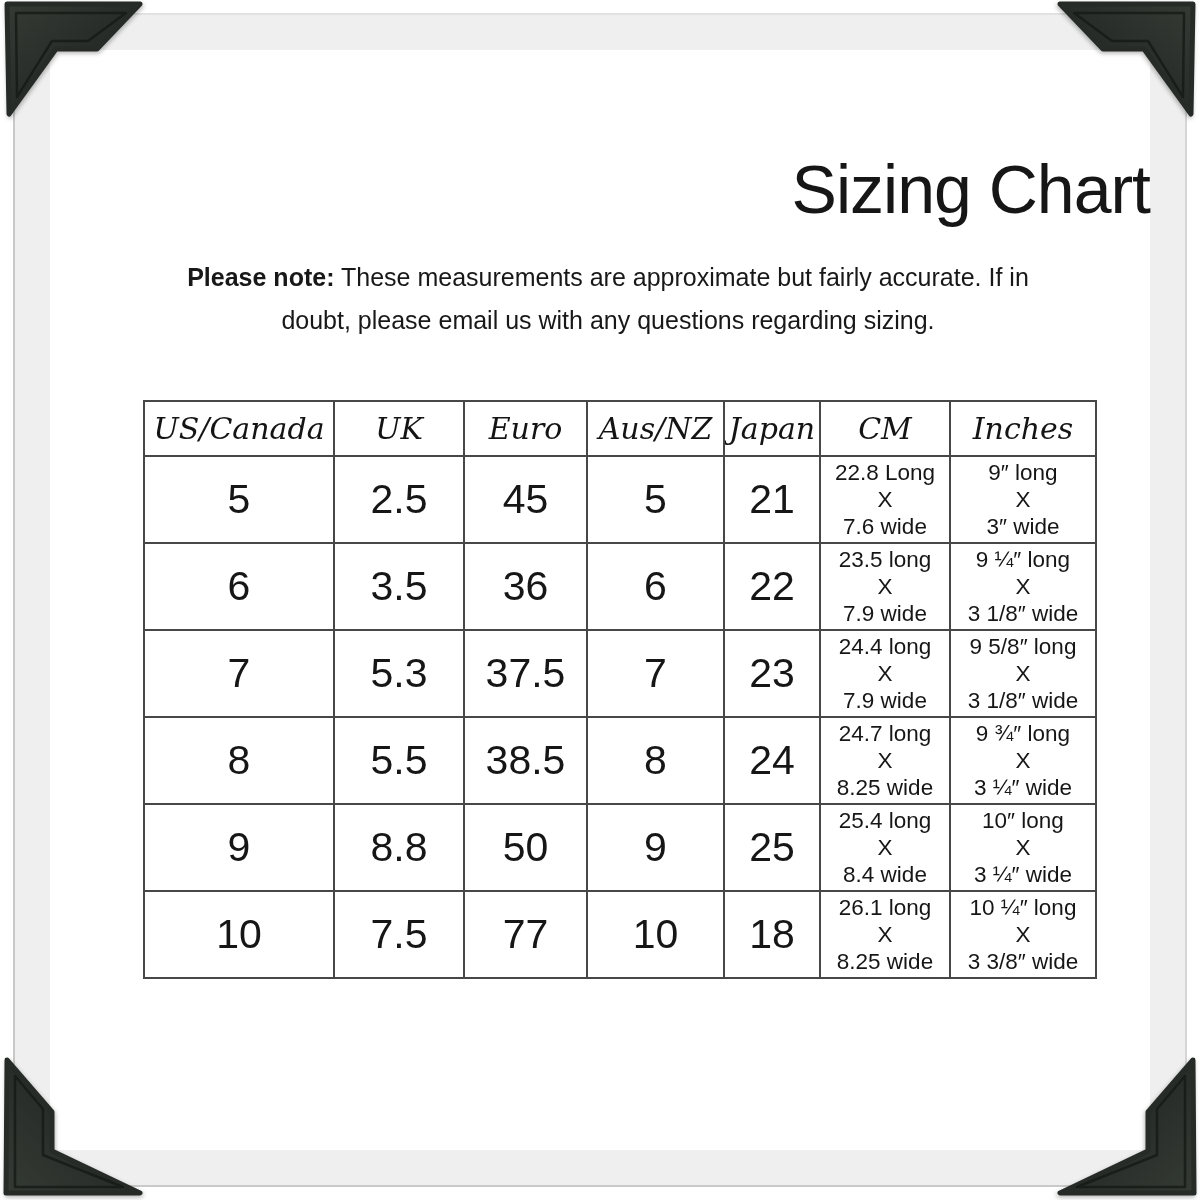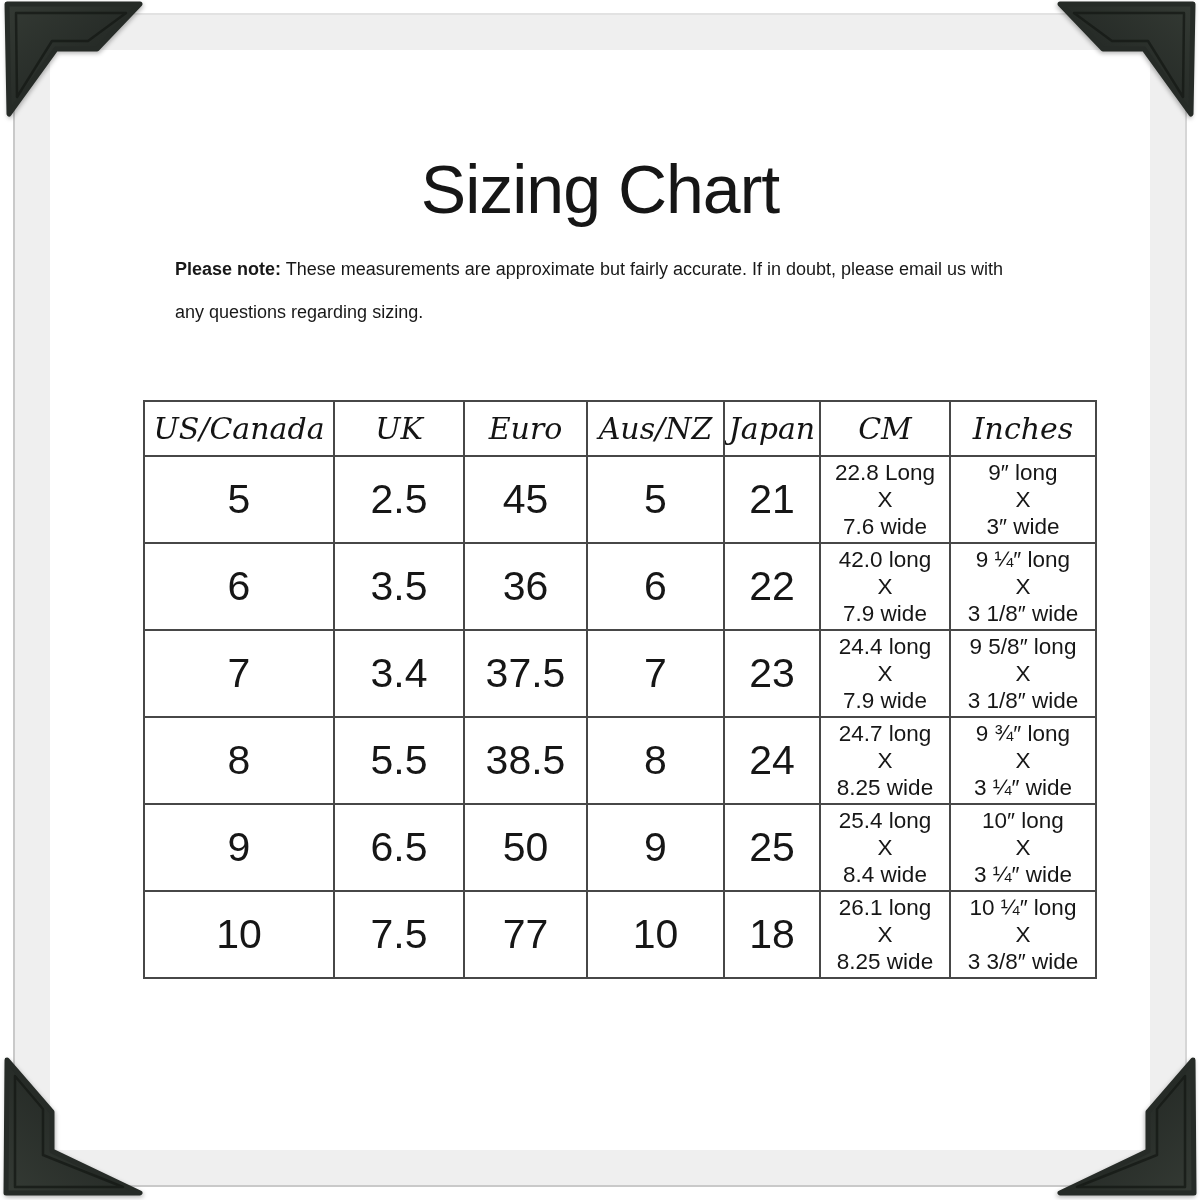--- a/index.html
+++ b/index.html
@@ -6,24 +6,24 @@
   .canvas{position:relative;width:1200px;height:1200px;background:#ffffff;overflow:hidden;
           font-family:"Liberation Sans", sans-serif;color:#1b1b1b;}
 
   
   .mat{position:absolute;left:13px;top:13px;right:13px;bottom:13px;
        background:#efefef;
        border:2px solid #c9c9c9;border-top-color:#e2e2e2;border-right-color:#d6d6d6;}
   .content{position:absolute;left:50px;top:50px;right:50px;bottom:50px;background:#ffffff;}
 
   
-  .title{position:absolute;top:100px;left:0;width:100%;margin:0;text-align:center;
+  .title{position:absolute;top:100px;left:0;width:100%;margin:0;text-align:right;
          font-size:68px;font-weight:400;letter-spacing:-1px;color:#161616;}
-  .note{position:absolute;top:198px;left:50%;transform:translateX(-50%);width:850px;margin:0;
-        font-size:18px;line-height:43px;color:#181818;}
+  .note{position:absolute;top:198px;left:50%;transform:translateX(-50%);width:850px;margin:8px;
+        text-align:center;font-size:25px;line-height:43px;color:#181818;}
   .note b{font-weight:700;}
 
   
   table.sizing{position:absolute;left:93px;top:350px;width:952px;border-collapse:collapse;
                table-layout:fixed;}
   table.sizing th, table.sizing td{border:2px solid #474747;text-align:center;
                vertical-align:middle;padding:0;overflow:hidden;}
   table.sizing thead tr{height:55px;}
   table.sizing tbody tr{height:87px;}
   th.script{font-family:"DejaVu Serif", cursive;font-style:italic;font-weight:500;
@@ -92,33 +92,33 @@
             <div>3″ wide</div>
           </td>
         </tr>
         <tr>
           <td class="big">6</td>
           <td class="big">3.5</td>
           <td class="big">36</td>
           <td class="big">6</td>
           <td class="big">22</td>
           <td class="small">
-            <div>42.0 long</div>
+            <div>23.5 long</div>
             <div>X</div>
             <div>7.9 wide</div>
           </td>
           <td class="small">
             <div>9 ¼″ long</div>
             <div>X</div>
             <div>3 1/8″ wide</div>
           </td>
         </tr>
         <tr>
           <td class="big">7</td>
-          <td class="big">3.4</td>
+          <td class="big">5.3</td>
           <td class="big">37.5</td>
           <td class="big">7</td>
           <td class="big">23</td>
           <td class="small">
             <div>24.4 long</div>
             <div>X</div>
             <div>7.9 wide</div>
           </td>
           <td class="small">
             <div>9 5/8″ long</div>
@@ -138,21 +138,21 @@
             <div>8.25 wide</div>
           </td>
           <td class="small">
             <div>9 ¾″ long</div>
             <div>X</div>
             <div>3 ¼″ wide</div>
           </td>
         </tr>
         <tr>
           <td class="big">9</td>
-          <td class="big">6.5</td>
+          <td class="big">8.8</td>
           <td class="big">50</td>
           <td class="big">9</td>
           <td class="big">25</td>
           <td class="small">
             <div>25.4 long</div>
             <div>X</div>
             <div>8.4 wide</div>
           </td>
           <td class="small">
             <div>10″ long</div>

